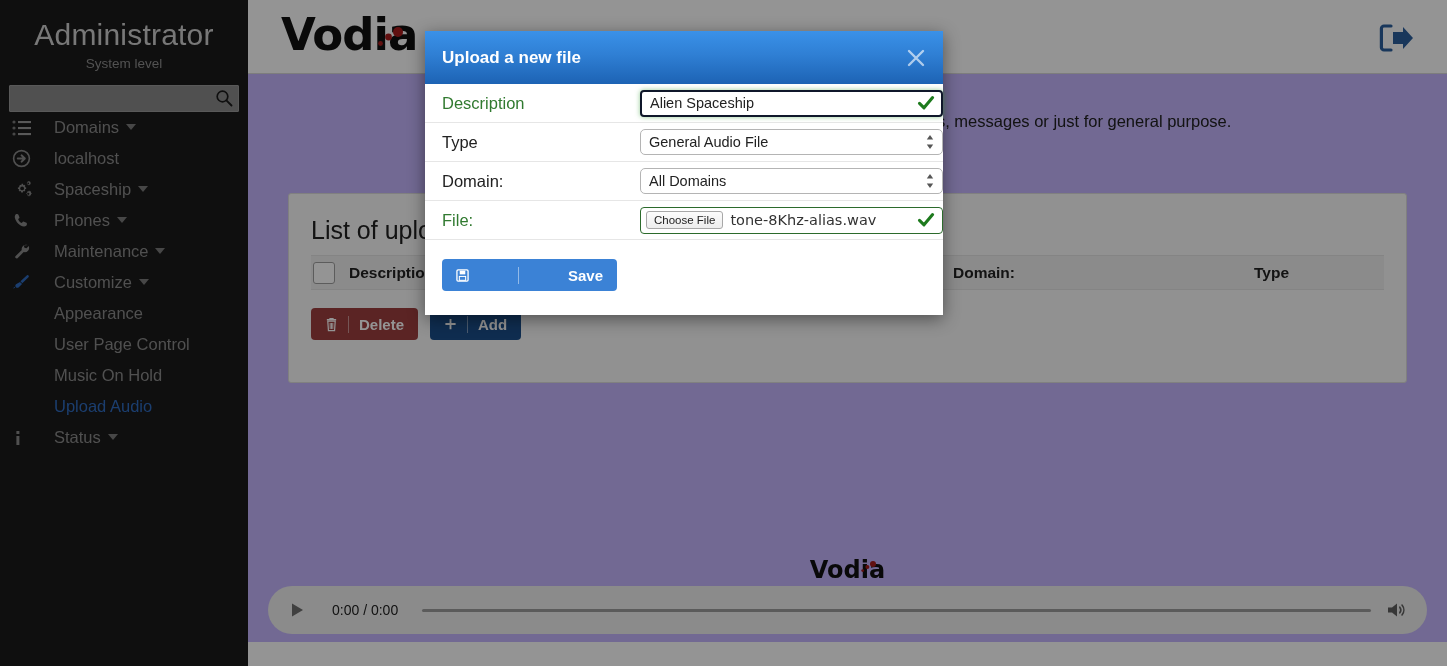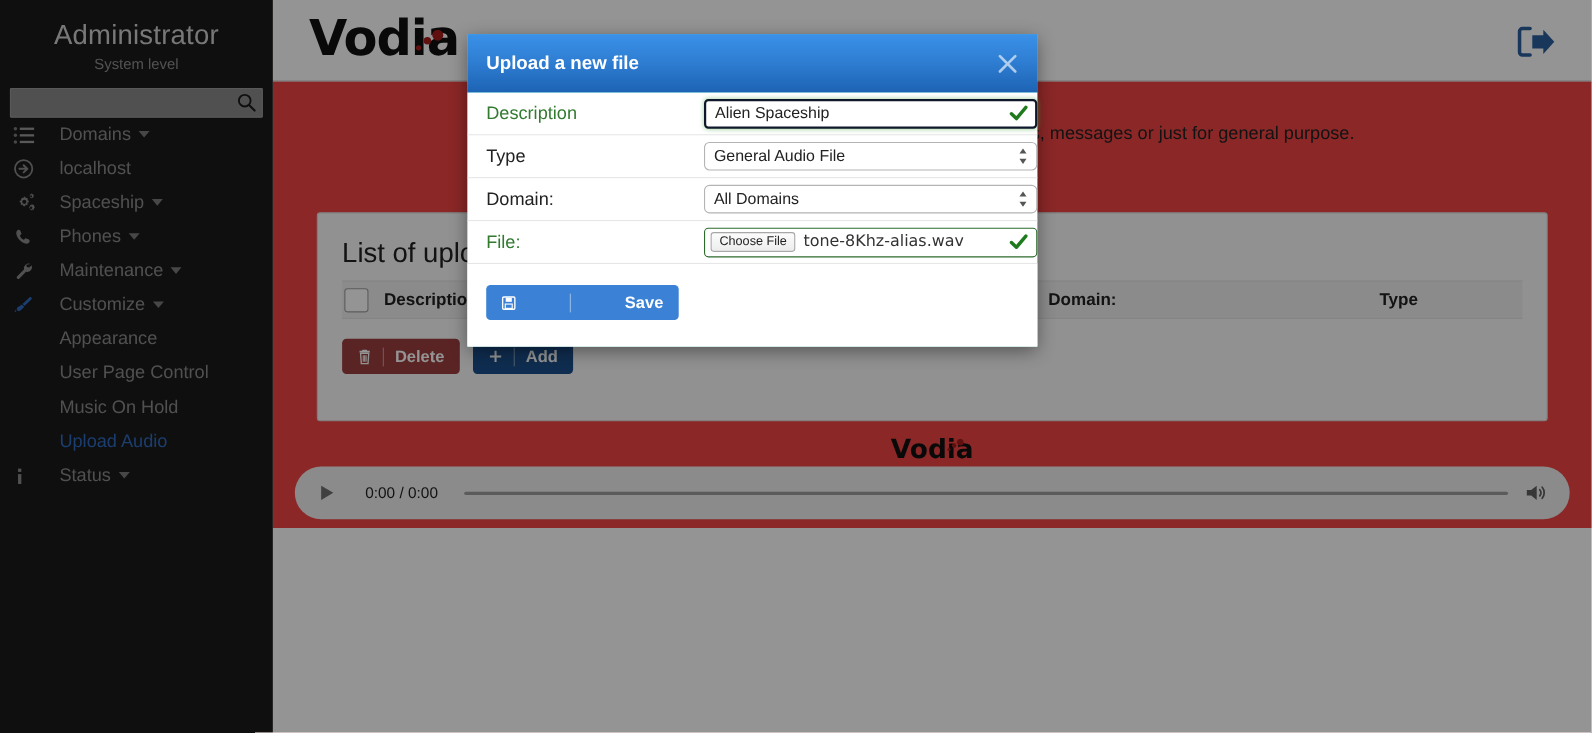--- a/index.html
+++ b/index.html
@@ -15,21 +15,21 @@
   
   .sidebar {
     position: absolute; left: 0; top: 0;
     width: 248px; height: 666px;
     background: #1a1a1a;
     color: #9a9a9a;
     z-index: 5;
   }
   .sb-title {
     text-align: center;
-    font-size: 25px;
+    font-size: 30px;
     color: #cfcfcf;
     padding-top: 18px;
     letter-spacing: .2px;
     font-weight: 400;
   }
   .sb-sub {
     text-align: center;
     font-size: 13.5px;
     color: #8e8e8e;
     padding-top: 4px;
@@ -81,22 +81,22 @@
     border-left: 5px solid transparent;
     border-right: 5px solid transparent;
     border-top: 6px solid #7b7b7b;
     vertical-align: middle;
     position: relative; top: -1px;
   }
 
   
   .main {
     position: absolute; left: 248px; top: 0;
-    width: 1199px; height: 480px;
-    background: #ef4444;
+    width: 1199px; height: 642px;
+    background: #c4b5fd;
   }
   .topbar {
     position: relative;
     height: 74px;
     border-bottom: 1px solid #d8d8d8;
     background: #fff;
   }
   .logo {
     position: absolute; left: 33px; top: 8px;
     font-size: 45px;

